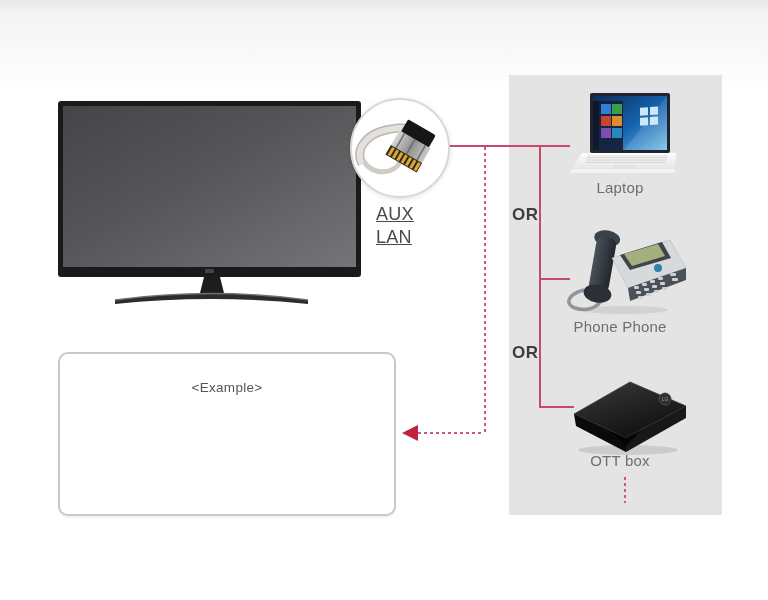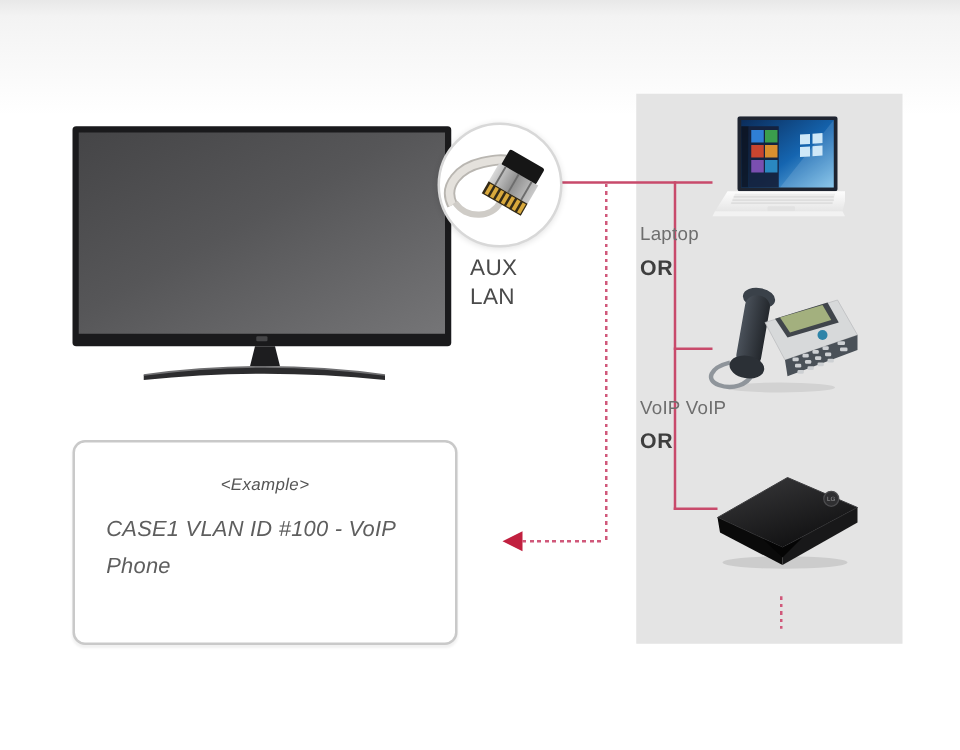--- a/index.html
+++ b/index.html
@@ -43,45 +43,45 @@
   
   .tv{position:absolute;left:56px;top:96px;width:310px;height:212px;}
   
   .lan-circle{
     position:absolute;left:350px;top:98px;width:100px;height:100px;
     background:#ffffff;border:2px solid #d8d8d8;border-radius:50%;
     box-shadow:0 1px 5px rgba(0,0,0,.12);box-sizing:border-box;
   }
   .aux-lan{
     position:absolute;left:376px;top:203px;
-    font-size:18px;line-height:23px;color:#4a4a4a;letter-spacing:.3px;
+    font-size:18px;line-height:23px;color:#4a4a4a;letter-spacing:.3px;text-decoration:underline;
   }
   
   .dev-img{position:absolute;}
   .laptop-img{left:564px;top:93px;width:112px;height:88px;}
   .phone-img{left:562px;top:228px;width:126px;height:88px;}
   .ott-img{left:560px;top:374px;width:130px;height:84px;}
   .dev-label{
-    position:absolute;left:512px;width:216px;text-align:left;
+    position:absolute;left:512px;width:216px;text-align:center;
     font-size:15px;color:#6e6e6e;letter-spacing:.2px;
   }
   .label-laptop{top:179px;}
   .label-voip{top:318px;}
   .label-ott{top:452px;}
   .or-sep{
     position:absolute;left:512px;width:216px;
     font-size:17px;font-weight:bold;color:#3e3e3e;letter-spacing:.5px;
   }
   .or-1{top:205px;}
   .or-2{top:343px;}
   
   .example-box{
-    position:absolute;left:58px;top:352px;width:308px;height:164px;
+    position:absolute;left:58px;top:352px;width:338px;height:164px;
     background:#fff;border:2px solid #c9c9c9;border-radius:10px;
-    box-sizing:border-box;box-shadow:0 2px 2px rgba(0,0,0,.06);font-style:italic;
+    box-sizing:border-box;box-shadow:0 2px 2px rgba(0,0,0,.06);
   }
   .example-title{
     margin-top:26px;text-align:center;
     font-size:13.5px;color:#555555;letter-spacing:.3px;
   }
   .example-cases{
     margin:14px 0 0 25px;
     font-size:17.5px;line-height:28.5px;color:#5e5e5e;letter-spacing:.2px;
   }
 </style>
@@ -236,42 +236,42 @@
           <rect x="98" y="54" width="5" height="3" rx="1"></rect>
         <rect x="76" y="68" width="5" height="3" rx="1"></rect>
           <rect x="84" y="65" width="5" height="3" rx="1"></rect>
           <rect x="92" y="62" width="5" height="3" rx="1"></rect>
           <rect x="100" y="59" width="5" height="3" rx="1"></rect>
         <rect x="108" y="45" width="6" height="3" rx="1"></rect>
           <rect x="110" y="50" width="6" height="3" rx="1"></rect>
       </g>
     </svg>
   </div>
-  <div class="dev-label label-voip">VoIP VoIP</div>
+  <div class="dev-label label-voip">Phone Phone</div>
 
   <div class="or-sep or-2">OR</div>
 
   <div class="dev-img ott-img">
     <svg width="130" height="84" viewBox="0 0 130 84">
       <defs>
         <linearGradient id="ott" x1="0" y1="0" x2="0.6" y2="1">
           <stop offset="0" stop-color="#3a3a3c"></stop>
           <stop offset="1" stop-color="#101011"></stop>
         </linearGradient>
       </defs>
       <ellipse cx="68" cy="76" rx="50" ry="5" fill="rgba(0,0,0,0.10)"></ellipse>
       <polygon points="14,40 70,8 126,32 66,64" fill="url(#ott)" stroke="#3e3e40" stroke-width="0.8"></polygon>
       <polygon points="14,40 66,64 66,78 16,52" fill="#0a0a0a"></polygon>
       <polygon points="66,64 126,32 126,44 66,78" fill="#181819"></polygon>
       <polygon points="50,57 66,64 82,56 66,72" fill="#050505"></polygon>
       <circle cx="105" cy="25" r="6" fill="#2f2f31" stroke="#4c4c4e" stroke-width="1"></circle>
       <text x="105" y="27" text-anchor="middle" font-size="5" fill="#9a9a9c" font-family="Liberation Sans, sans-serif">LG</text>
     </svg>
   </div>
+  <div class="dev-label label-ott">OTT box</div>
 
   <div class="example-box">
     <div class="example-title">&lt;Example&gt;</div>
     <div class="example-cases">
-      <div>CASE1 VLAN ID #100 - VoIP Phone</div>
     </div>
   </div>
 
 </div>
 
 </body></html>

